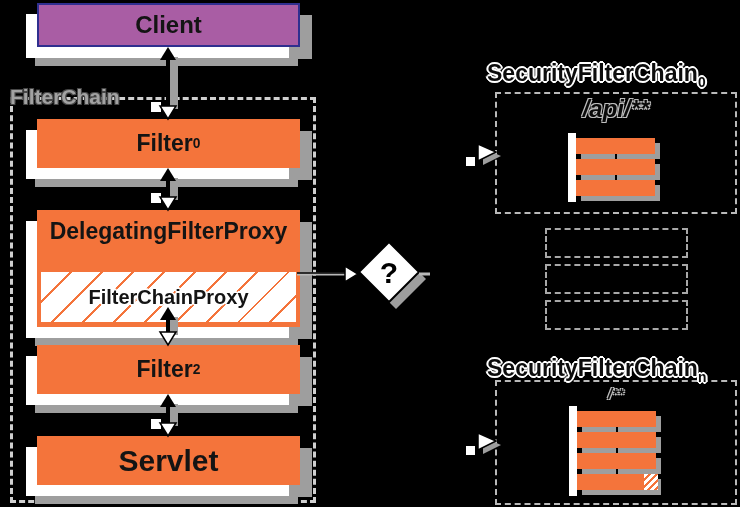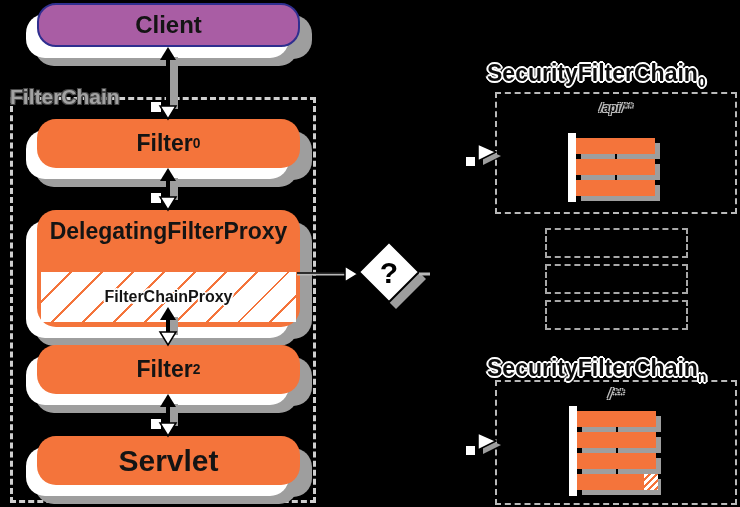--- a/index.html
+++ b/index.html
@@ -12,32 +12,32 @@
   html,body{margin:0;padding:0;background:#000;}
   #canvas{
     position:relative;width:740px;height:507px;background:#000;overflow:hidden;
     font-family:"Liberation Sans","DejaVu Sans",sans-serif;
   }
   
   .box{
     position:absolute;left:37px;width:263px;background:var(--orange);
     display:flex;align-items:center;justify-content:center;
     box-shadow:-11px 11px 0 #ffffff, 12px 12px 0 var(--shadow-gray), -2px 19px 0 var(--shadow-gray);
-    z-index:2;color:#141414;font-weight:bold;border-radius:19px;
+    z-index:2;color:#141414;font-weight:bold;
   }
   .box.client{top:3px;height:44px;background:var(--purple);border:2px solid var(--purple-border);width:259px;height:40px;font-size:24px;}
   .box.filter0{top:119px;height:49px;font-size:23px;}
   .box.dfp{top:210px;height:117px;flex-direction:column;justify-content:flex-start;}
   .box.filter2{top:345px;height:49px;font-size:23px;}
   .box.servlet{top:436px;height:49px;font-size:30px;}
   .dfp-title{height:42px;display:flex;align-items:center;justify-content:center;font-size:23px;font-weight:bold;}
   .fcp{
     position:absolute;left:4px;right:4px;bottom:5px;height:50px;background:#fff;
     background-image:repeating-linear-gradient(135deg, rgba(0,0,0,0) 0 20px, var(--orange) 20px 22px);
-    display:flex;align-items:center;justify-content:center;font-size:16px;font-weight:bold;color:#141414;
+    display:flex;align-items:center;justify-content:center;font-size:20px;font-weight:bold;color:#141414;
   }
   sub{font-size:60%;line-height:0;}
   .halo{text-shadow:-1px -1px 0 #fff,1px -1px 0 #fff,-1px 1px 0 #fff,1px 1px 0 #fff,0 -2px 0 #fff,0 2px 0 #fff,-2px 0 0 #fff,2px 0 0 #fff;}
   .graylabel{
     position:absolute;left:10px;top:85px;font-size:21px;font-weight:bold;color:#a2a2a2;z-index:3;
     text-shadow:-1px -1px 0 #474747,1px -1px 0 #474747,-1px 1px 0 #474747,1px 1px 0 #474747;
   }
   .filterchain-border{
     position:absolute;left:10px;top:97px;width:300px;height:400px;
     border:3px dashed var(--dash-gray);z-index:1;
@@ -45,22 +45,22 @@
   
   .seclabel{
     position:absolute;left:487px;font-size:23px;font-weight:bold;color:#0d0d0d;z-index:3;text-align:center;
   }
   #seclabel0{top:60px;}
   #seclabelN{top:347px;margin-top:8px;}
   .secbox{position:absolute;left:495px;width:238px;border:2px dashed #b9b9b9;z-index:1;}
   #chain0{top:92px;height:118px;}
   #chainN{top:380px;height:121px;}
   .pattern{
-    position:absolute;left:0;right:0;top:7px;text-align:center;font-style:italic;font-weight:600;
-    color:#0a0a0a;font-size:12px;
+    position:absolute;left:0;right:0;top:1px;text-align:center;font-style:italic;font-weight:600;
+    color:#0a0a0a;font-size:24px;
     text-shadow:-1px -1px 0 #bdbdbd,1px -1px 0 #bdbdbd,-1px 1px 0 #bdbdbd,1px 1px 0 #bdbdbd;
   }
   #chainN .pattern{font-size:15px;top:3px;}
   .bar-stack{position:absolute;width:79px;}
   #chain0 .bar-stack{left:79px;top:44px;}
   #chainN .bar-stack{left:80px;top:29px;}
   .bar-stack::before{
     content:'';position:absolute;left:-8px;top:-5px;width:8px;height:calc(100% + 6px);background:#fff;
   }
   .fbar{

